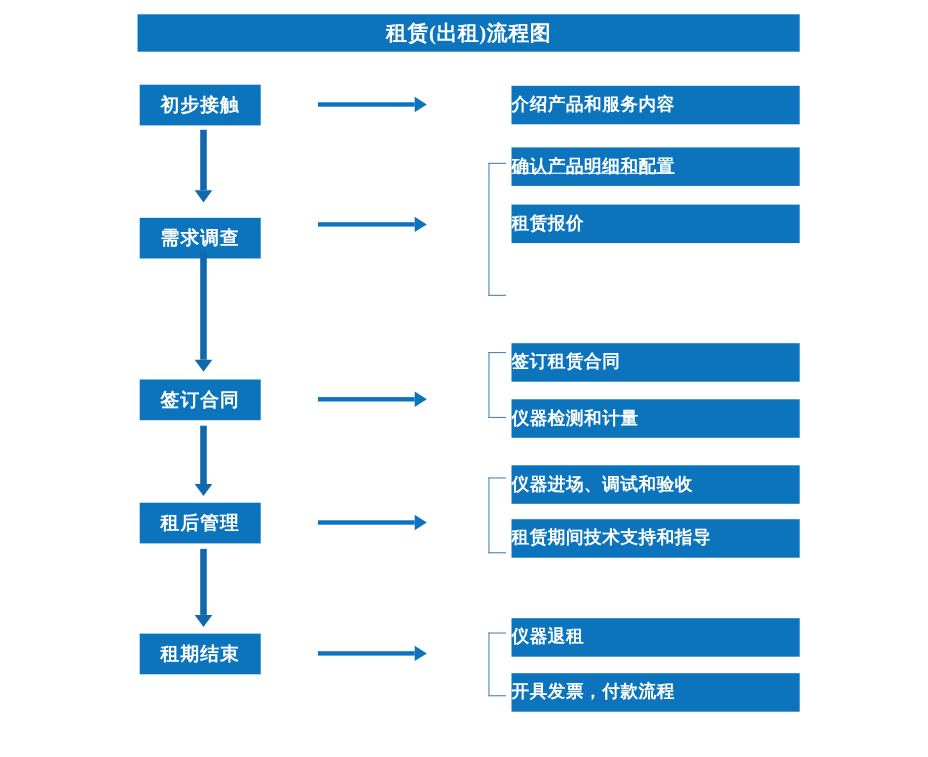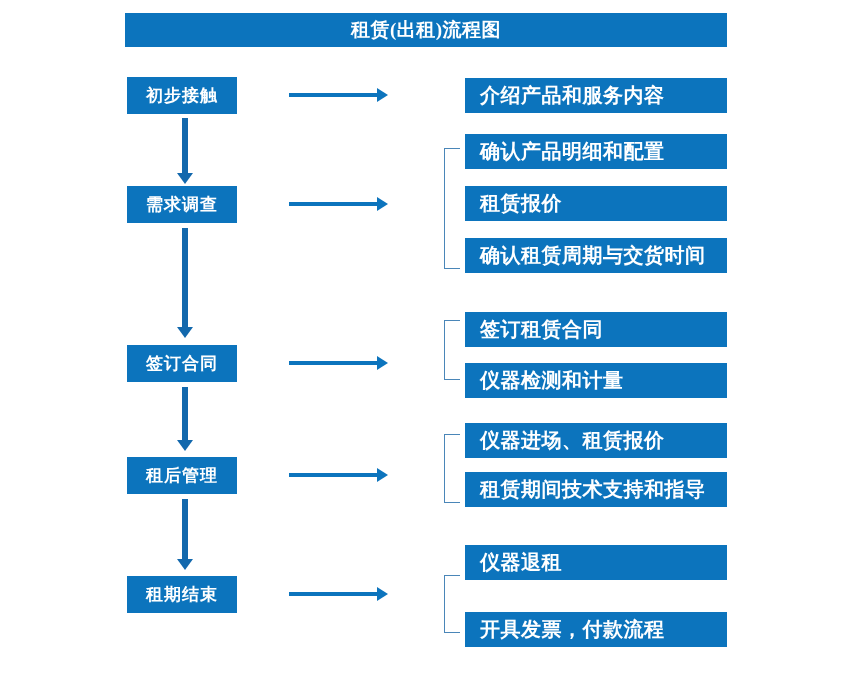--- a/index.html
+++ b/index.html
@@ -54,25 +54,24 @@
   }
 
   
   .detail-box {
     position: absolute;
     left: 441px;
     width: 262px;
     height: 35px;
     background: #0c74bd;
     color: #ffffff;
-    font-size: 20px;
+    font-size: 16px;
     font-weight: bold;
     display: flex;
     align-items: center;
-    padding-left: 15px;
     box-sizing: border-box;
     letter-spacing: 0.5px;
   }
 
   
   .arrow-right {
     position: absolute;
     height: 14px;
   }
   .arrow-right .shaft {
@@ -125,21 +124,21 @@
   }
 </style>
 </head>
 <body>
 
 <div id="canvas">
 
   <div class="title-bar">租赁(出租)流程图</div>
 
   <div class="stage-box" style="top:77px;">初步接触</div>
-  <div class="stage-box" style="top:186px;font-family:Liberation Serif, serif;">需求调查</div>
+  <div class="stage-box" style="top:198px;font-family:Liberation Serif, serif;">需求调查</div>
   <div class="stage-box" style="top:345px;">签订合同</div>
   <div class="stage-box" style="top:457px;">租后管理</div>
   <div class="stage-box" style="top:576px;">租期结束</div>
 
   <div class="arrow-down" style="left:153px; top:118px; height:66px;">
     <div class="shaft" style="height:55px;"></div>
     <div class="head" style="top:55px;"></div>
   </div>
   <div class="arrow-down" style="left:153px; top:228px; height:110px;">
     <div class="shaft" style="height:99px;"></div>
@@ -175,26 +174,25 @@
     <div class="head" style="left:88px;"></div>
   </div>
 
   <div class="bracket" style="top:148px; height:121px;"></div>
   <div class="bracket" style="top:320px; height:60px;"></div>
   <div class="bracket" style="top:434px; height:69px;"></div>
   <div class="bracket" style="top:575px; height:58px;"></div>
 
   <div class="detail-box" style="top:78px;">介绍产品和服务内容</div>
 
-  <div class="detail-box" style="top:134px;">确认产品明细和配置</div>
+  <div class="detail-box" style="top:134px;text-decoration:underline;">确认产品明细和配置</div>
   <div class="detail-box" style="top:186px;">租赁报价</div>
-  <div class="detail-box" style="top:238px;">确认租赁周期与交货时间</div>
 
   <div class="detail-box" style="top:312px;">签订租赁合同</div>
   <div class="detail-box" style="top:363px;">仪器检测和计量</div>
 
-  <div class="detail-box" style="top:423px;">仪器进场、租赁报价</div>
+  <div class="detail-box" style="top:423px;">仪器进场、调试和验收</div>
   <div class="detail-box" style="top:472px;">租赁期间技术支持和指导</div>
 
-  <div class="detail-box" style="top:545px;">仪器退租</div>
+  <div class="detail-box" style="top:562px;">仪器退租</div>
   <div class="detail-box" style="top:612px;">开具发票，付款流程</div>
 
 </div>
 
 </body></html>

